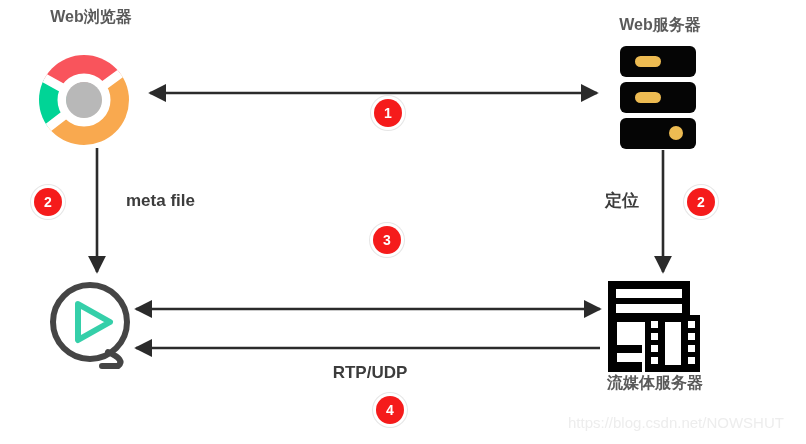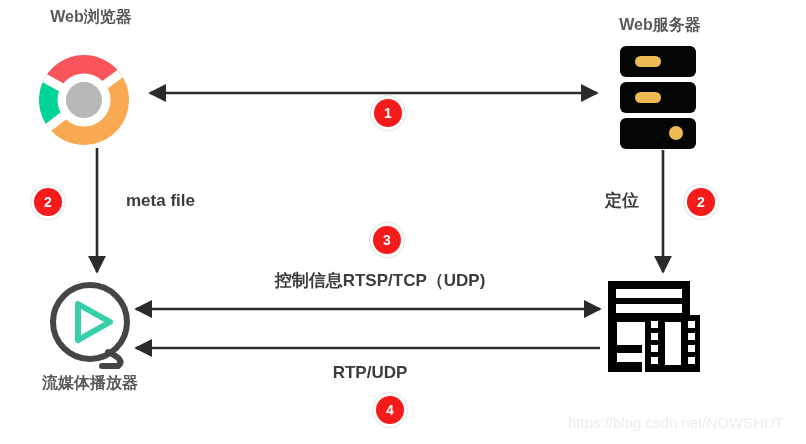--- a/index.html
+++ b/index.html
@@ -149,29 +149,28 @@
       <line x1="136" y1="309" x2="600" y2="309" marker-start="url(#arrL)" marker-end="url(#arrR)"></line>
 
       <line x1="600" y1="348" x2="136" y2="348" marker-end="url(#arrR)"></line>
     </g>
   </svg>
 
   <div class="lbl node-title center" style="left:91px; top:8px;">Web浏览器</div>
 
   <div class="lbl node-title center" style="left:660px; top:16px;">Web服务器</div>
 
-  <div class="lbl node-title center" style="left:90px; top:374px;">流媒体播放器</div>
 
+  <div class="lbl node-title center" style="left:655px; top:374px;">流媒体服务器</div>
 
 
   <div class="lbl edge-text" style="left:126px; top:192px;">meta file</div>
 
   <div class="lbl edge-text center" style="left:606px; top:192px;margin-left:16px;">定位</div>
 
-  <div class="lbl edge-text center" style="left:380px; top:272px;">控制信息RTSP/TCP（UDP)</div>
 
   <div class="lbl edge-text center" style="left:370px; top:364px;">RTP/UDP</div>
 
   <div class="badge" style="left:374px; top:99px;">1</div>
 
   <div class="badge" style="left:34px; top:188px;">2</div>
 
   <div class="badge" style="left:687px; top:188px;">2</div>
 
   <div class="badge" style="left:373px; top:226px;">3</div>

